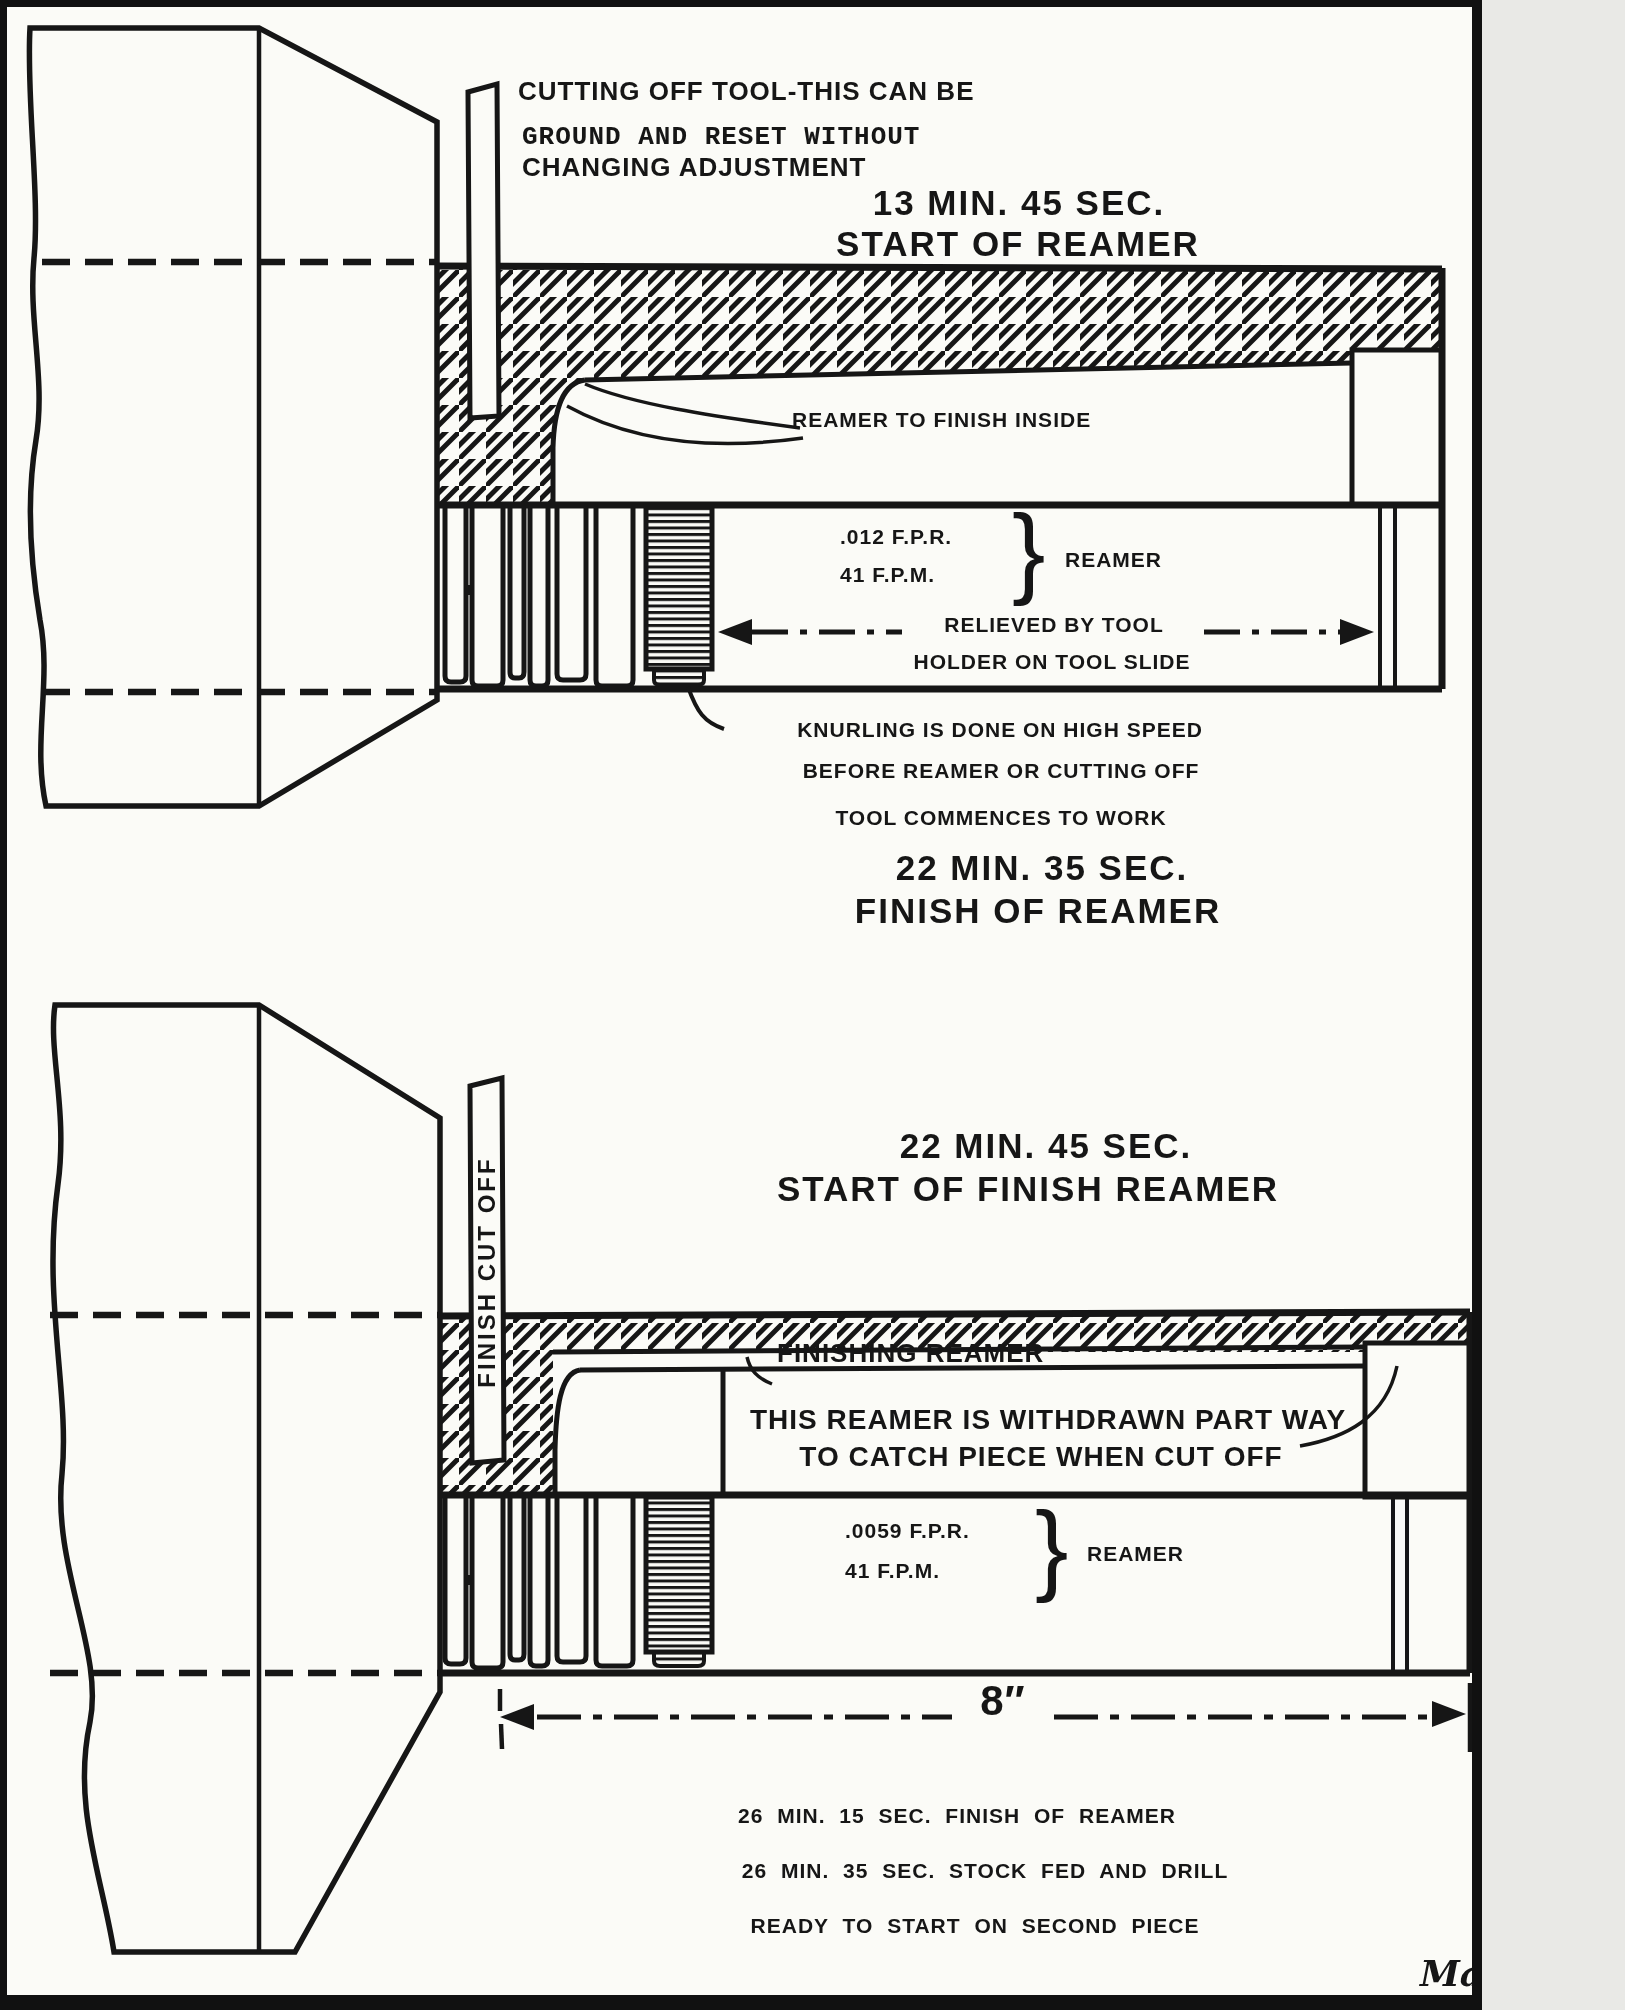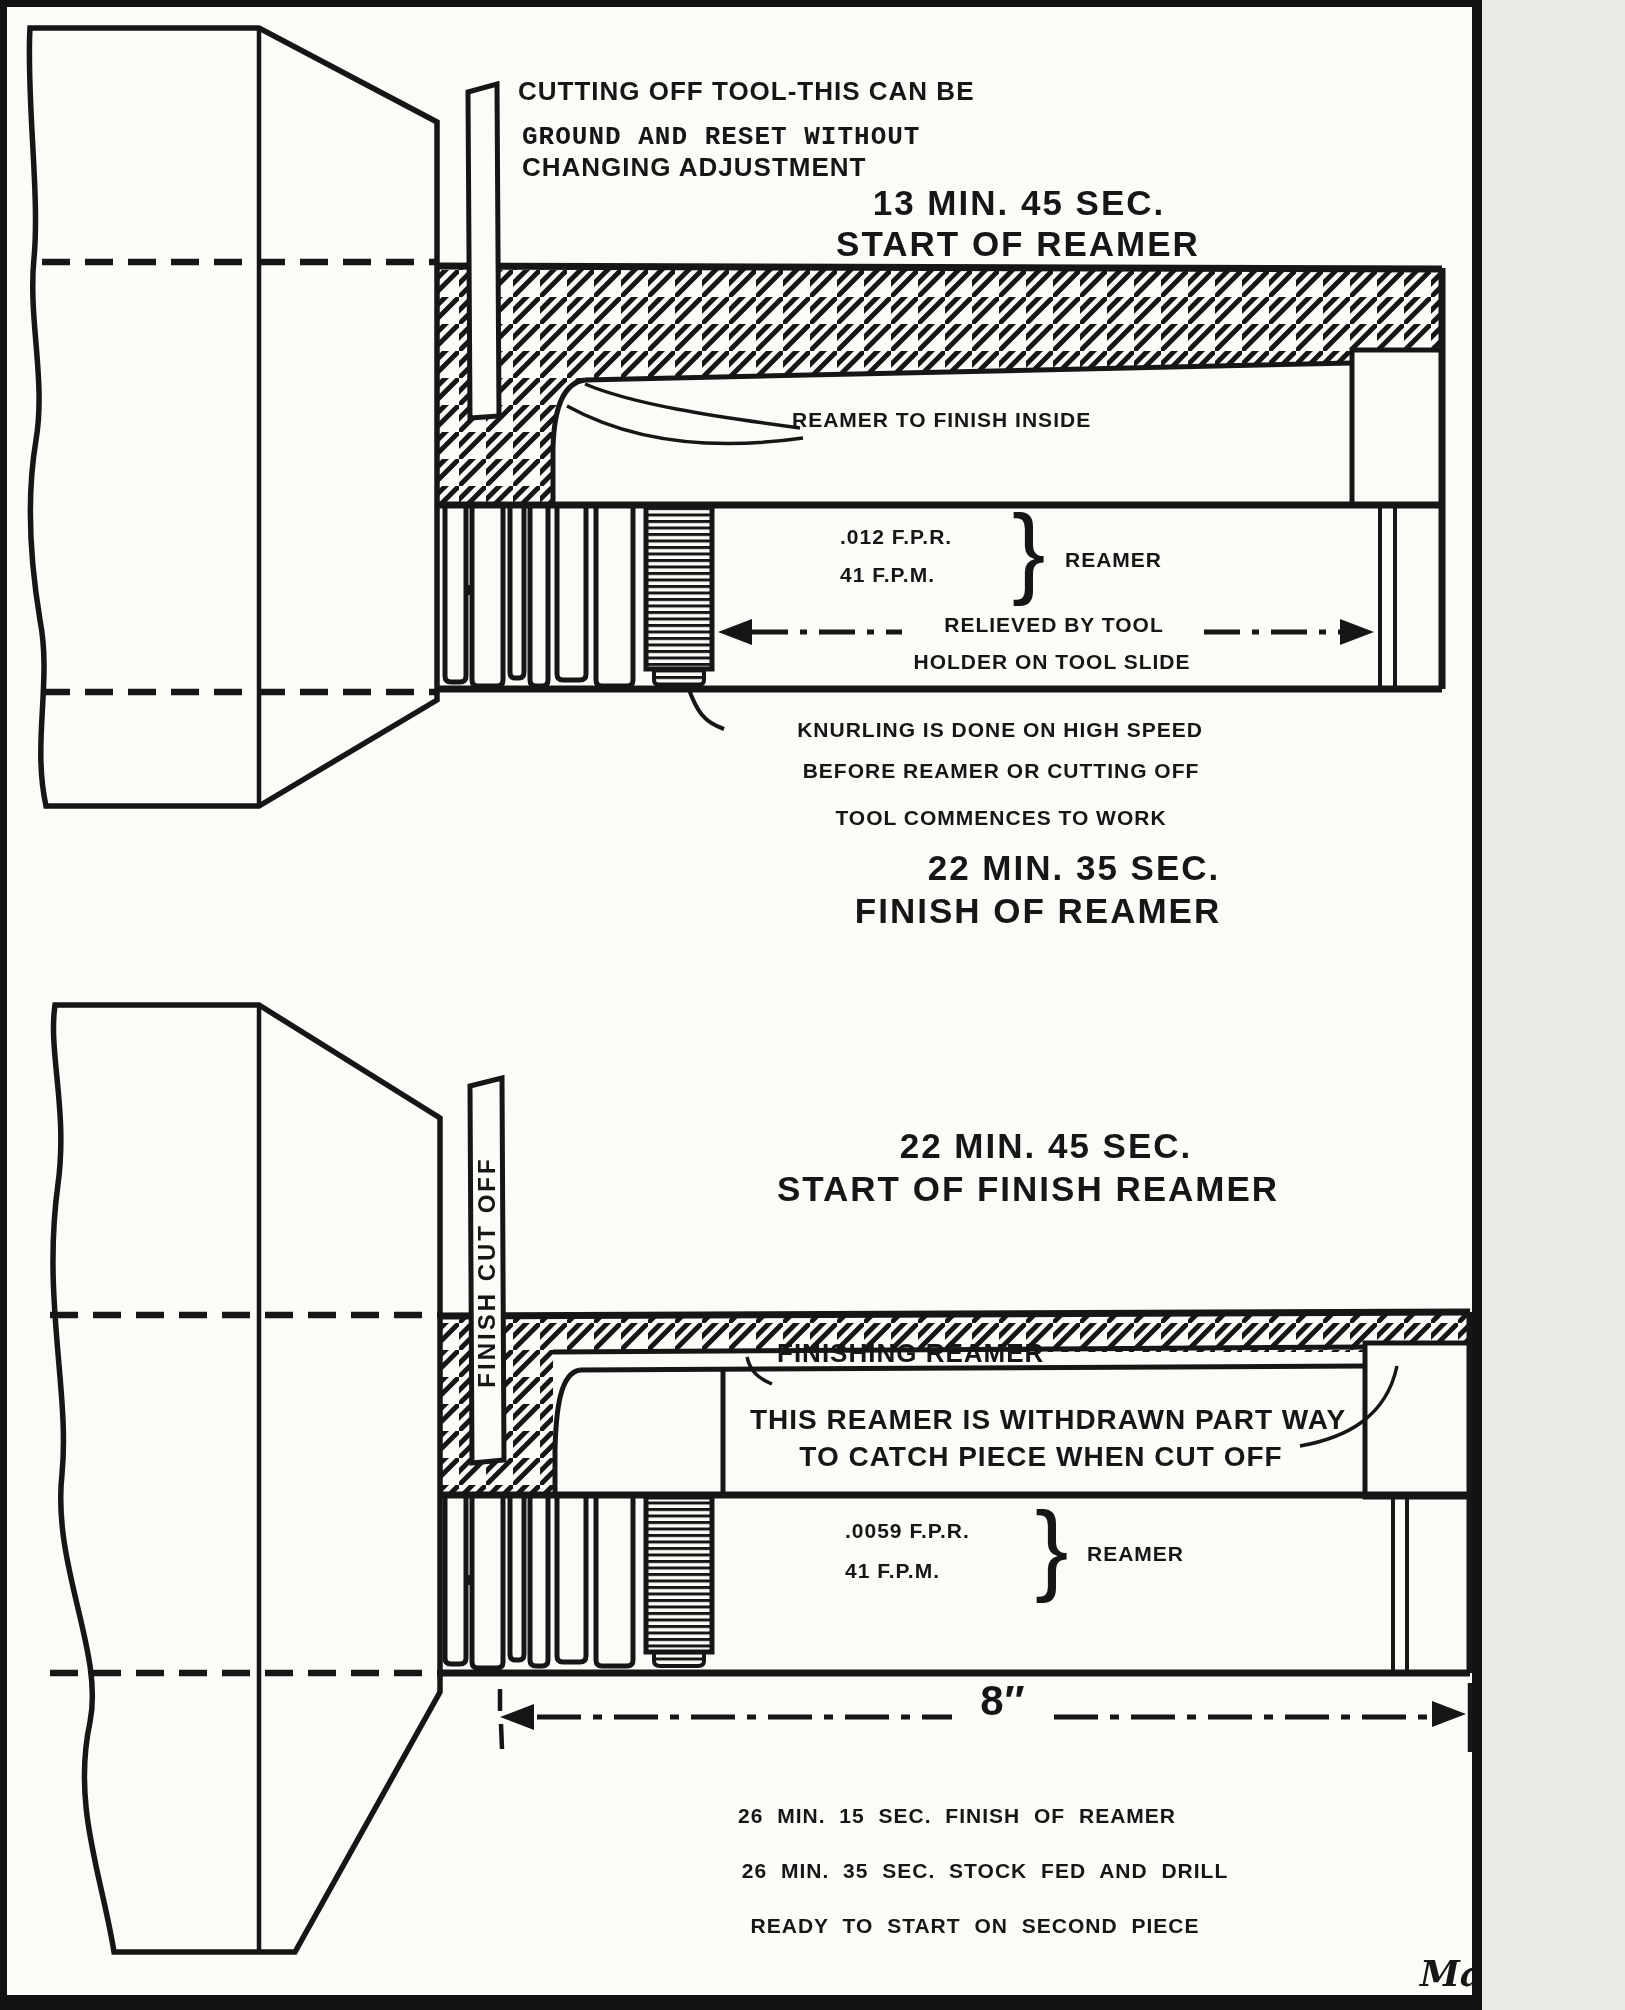--- a/index.html
+++ b/index.html
@@ -159,21 +159,21 @@
   <div class="t brace" style="left:1012px;top:500px;">}</div>
   <div class="t sz27" style="left:1065px;top:549px;">REAMER</div>
 
   <div class="t sz27 tc" style="left:1054px;top:614px;">RELIEVED BY TOOL</div>
   <div class="t sz27 tc" style="left:1052px;top:651px;">HOLDER ON TOOL SLIDE</div>
 
   <div class="t sz27 tc" style="left:1000px;top:713px;margin-top:6px;">KNURLING IS DONE ON HIGH SPEED</div>
   <div class="t sz27 tc" style="left:1001px;top:760px;">BEFORE REAMER OR CUTTING OFF</div>
   <div class="t sz27 tc" style="left:1001px;top:807px;">TOOL COMMENCES TO WORK</div>
 
-  <div class="t sz35 tc" style="left:1074px;top:850px;">22 MIN. 35 SEC.</div>
+  <div class="t sz35 tc" style="left:1042px;top:850px;">22 MIN. 35 SEC.</div>
   <div class="t sz35 tc" style="left:1038px;top:893px;">FINISH OF REAMER</div>
 
   <div class="t sz35 tc" style="left:1046px;top:1128px;text-align:right;">22 MIN. 45 SEC.</div>
   <div class="t sz35 tc" style="left:1028px;top:1171px;">START OF FINISH REAMER</div>
 
   <div class="t blade-label" style="left:487px;top:1272px;">FINISH CUT OFF</div>
 
   <div class="t sz26" style="left:777px;top:1340px;">FINISHING REAMER</div>
   <div class="t sz28 tc" style="left:1048px;top:1406px;">THIS REAMER IS WITHDRAWN PART WAY</div>
   <div class="t sz28 tc" style="left:1041px;top:1443px;">TO CATCH PIECE WHEN CUT OFF</div>

